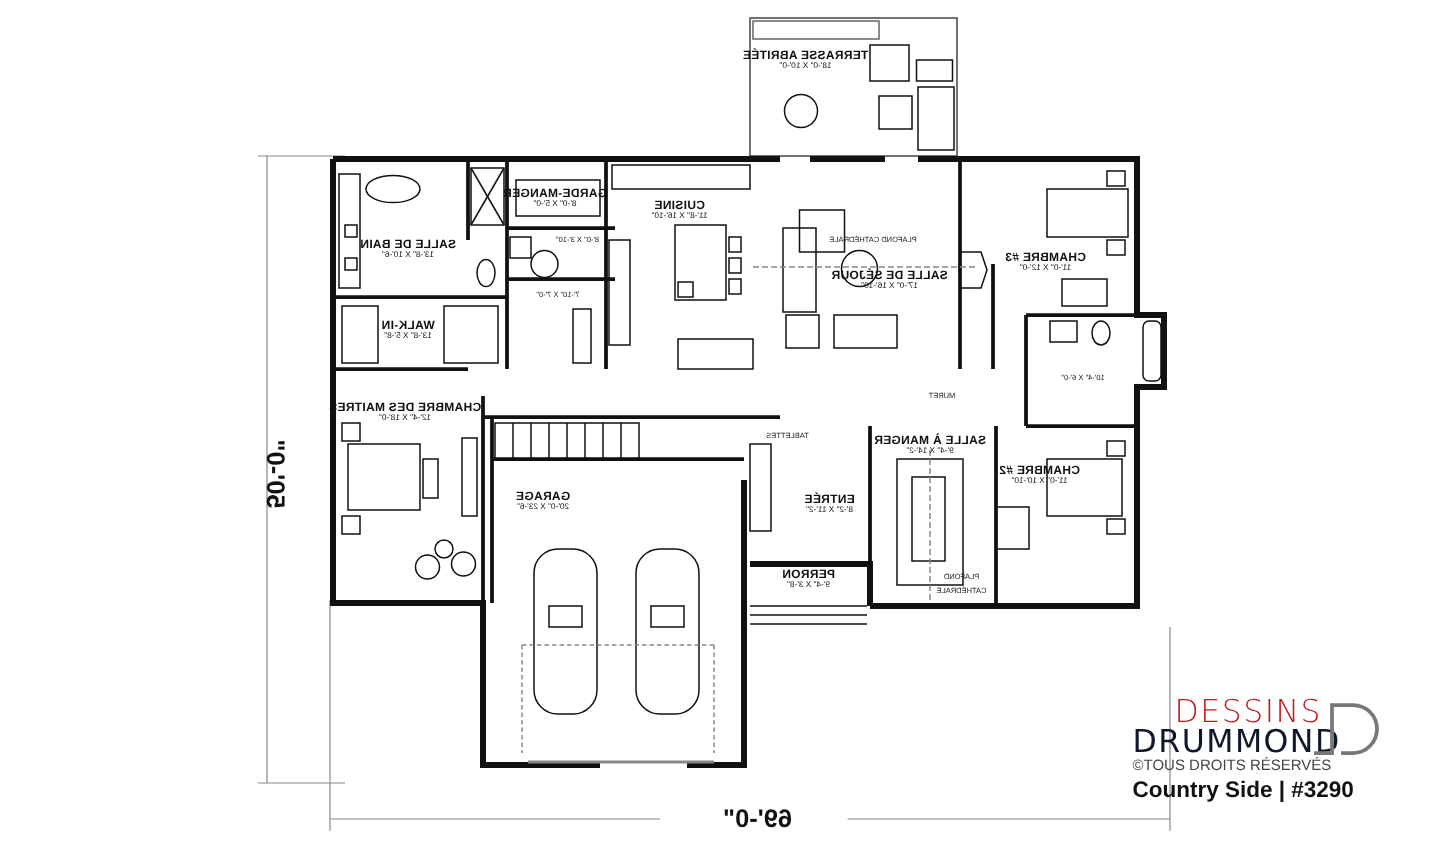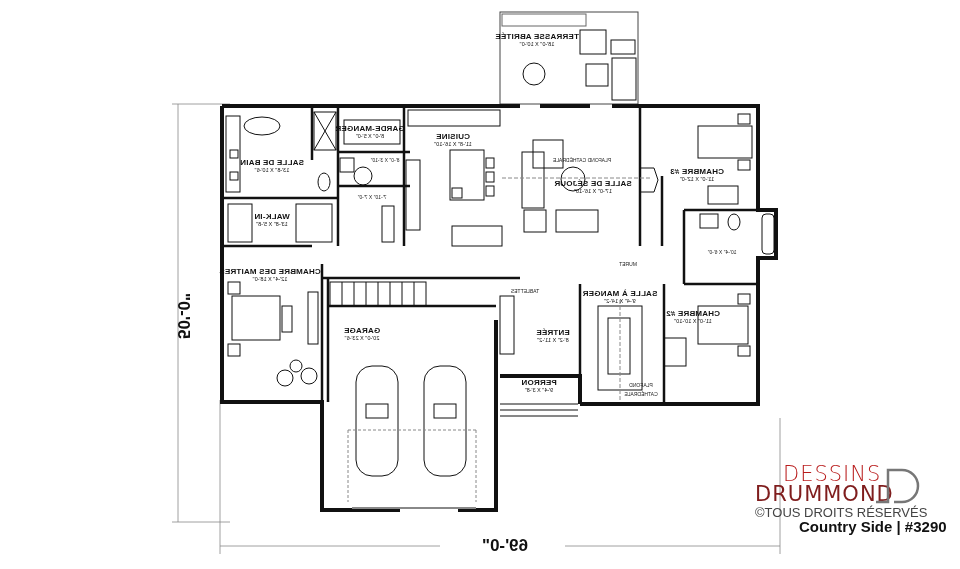--- a/index.html
+++ b/index.html
@@ -7,23 +7,23 @@
   #plan{position:absolute;left:0;top:0;width:960px;height:569px;}
   .room-label{position:absolute;transform:translate(-50%,-50%) scaleX(-1);text-align:center;line-height:1.15;white-space:nowrap;color:#111;}
   .room-name{font-weight:bold;font-size:8px;letter-spacing:0.2px;display:block;}
   .room-dim{font-size:5.5px;display:block;}
   .note{position:absolute;transform:translate(-50%,-50%) scaleX(-1);font-size:5px;color:#222;white-space:nowrap;}
   .dim-label{position:absolute;font-weight:bold;font-size:17px;color:#111;white-space:nowrap;}
   #dim-bottom{left:505px;top:546px;transform:translate(-50%,-50%) scaleX(-1);}
   #dim-left{left:183px;top:316px;transform:translate(-50%,-50%) rotate(90deg) scaleX(-1);}
   .brand{position:absolute;color:#555;}
   #brand-1{left:783px;top:462px;font-size:21px;letter-spacing:1px;color:#b91c1c;font-family:"DejaVu Sans",sans-serif;font-weight:300;}
-  #brand-2{left:755px;top:482px;font-size:21px;letter-spacing:1px;color:#7f1d1d;font-family:"DejaVu Sans",sans-serif;}
-  #brand-3{left:755px;top:505px;font-size:13px;color:#444;}
-  #brand-4{left:755px;top:518px;font-size:15px;font-weight:bold;color:#111;margin-left:44px;}
+  #brand-2{left:755px;top:482px;font-size:21px;letter-spacing:1px;color:#0f172a;font-family:"DejaVu Sans",sans-serif;}
+  #brand-3{left:755px;top:505px;font-size:10px;color:#444;}
+  #brand-4{left:755px;top:518px;font-size:15px;font-weight:bold;color:#111;}
   #brand-logo{position:absolute;left:874px;top:464px;}
 </style>
 </head>
 <body>
 
 <svg id="plan" width="960" height="569" viewBox="0 0 960 569" xmlns="http://www.w3.org/2000/svg">
   <g fill="none" stroke="#111">
 
     <g stroke="#888" stroke-width="0.8">
       <line x1="178" y1="104" x2="178" y2="522"></line>

